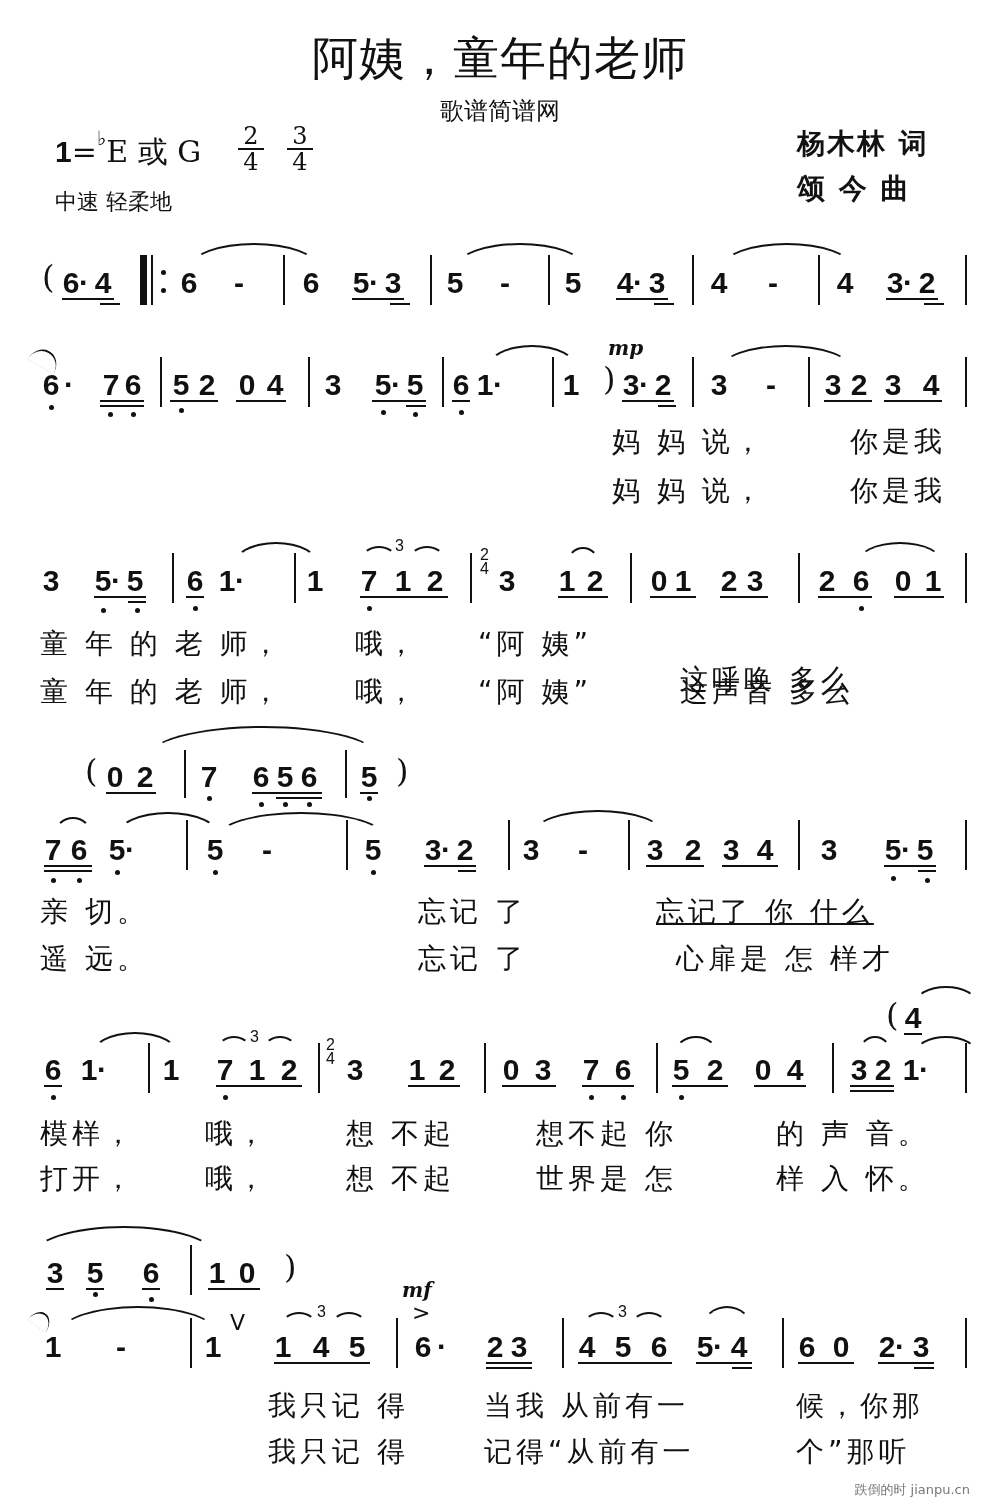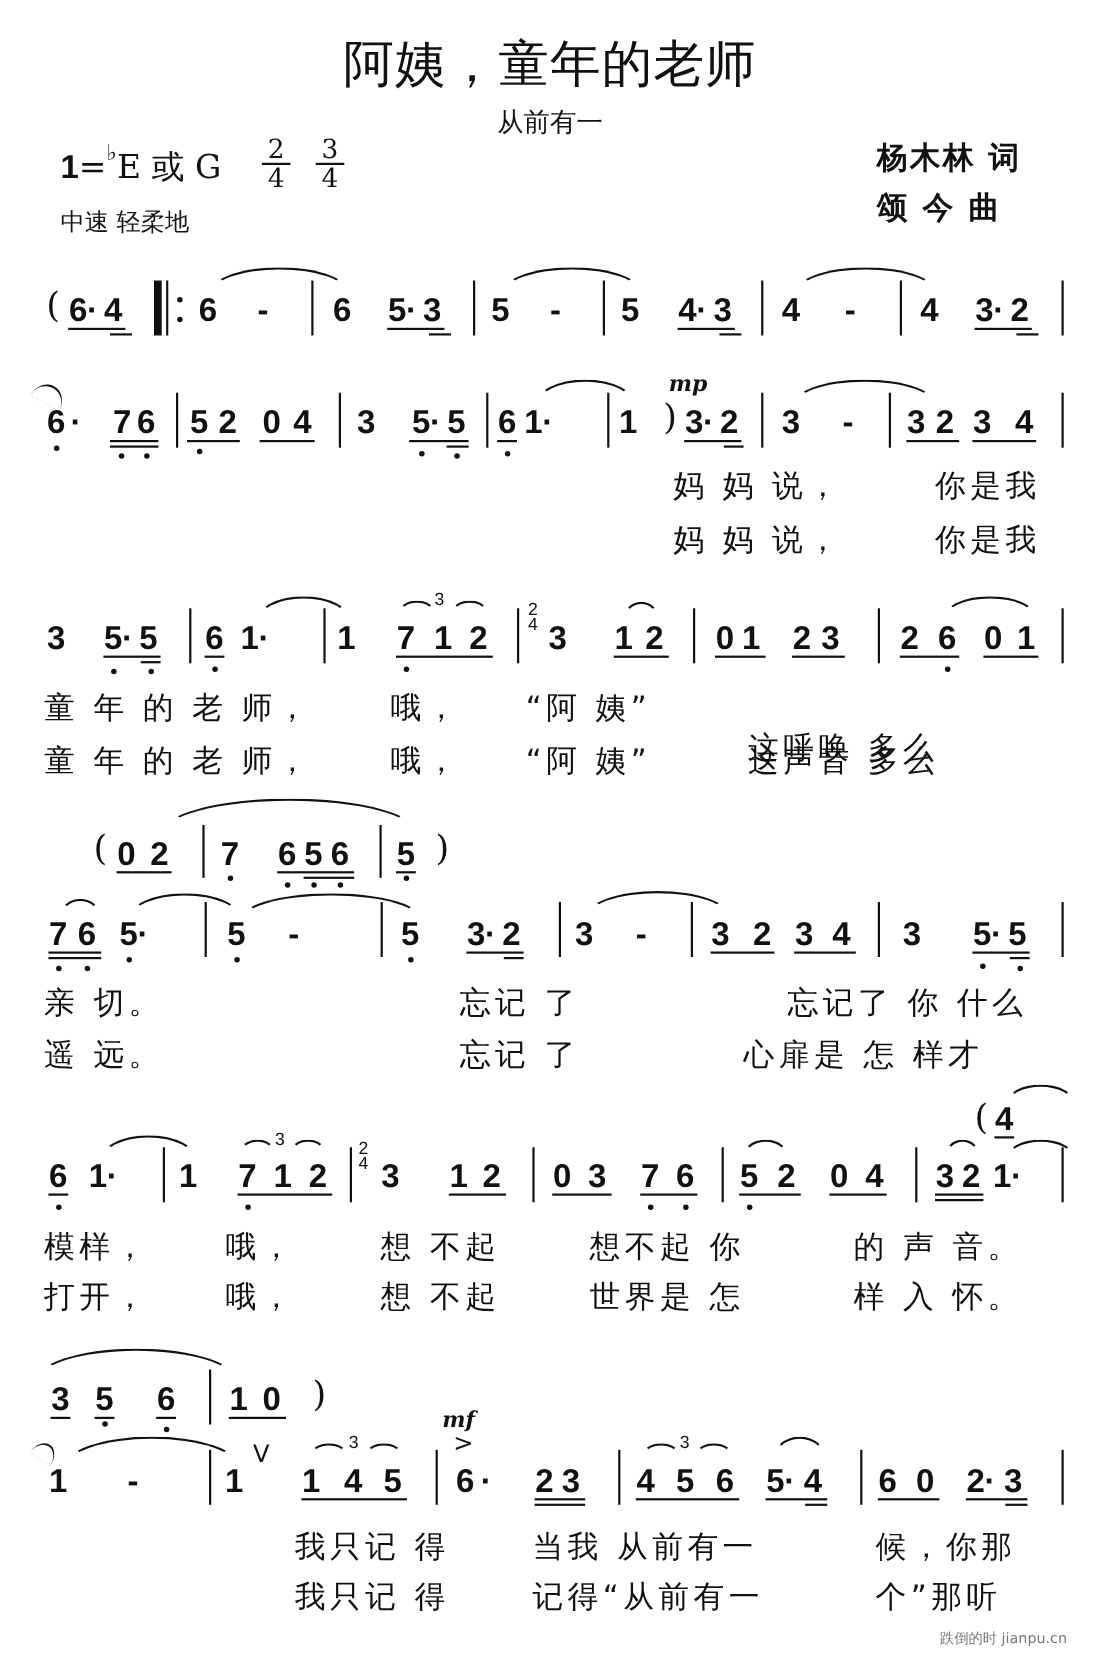--- a/index.html
+++ b/index.html
@@ -24,21 +24,21 @@
   .lyr { position:absolute; font-size:28px; font-family:"DejaVu Sans", sans-serif; letter-spacing:4px; white-space:nowrap; }
   .paren { position:absolute; font-size:32px; font-family:"DejaVu Serif", serif; }
   .dyn { position:absolute; font-family:"DejaVu Serif", serif; font-style:italic; font-weight:bold; font-size:20px; }
   .trip { position:absolute; font-size:16px; font-family:"Liberation Sans", sans-serif; }
   .watermark { right:30px; bottom:12px; font-size:13px; color:#777; }
 </style>
 </head>
 <body>
 
 <div class="abs title">阿姨，童年的老师</div>
-<div class="abs subtitle">从前有一</div>
+<div class="abs subtitle">歌谱简谱网</div>
 <div class="abs key">
   <span class="one">1</span><span>=</span><span class="flat">♭</span><span>E 或 G</span>
 </div>
 <div class="ts" style="left:238px;">
   <div>2</div>
   <div class="bar">4</div>
 </div>
 <div class="ts" style="left:287px;">
   <div>3</div>
   <div class="bar">4</div>
@@ -278,21 +278,21 @@
   <div class="n" style="left:882px; top:835px;">5</div>
   <div class="n" style="left:900px; top:835px; width:12px;">·</div>
   <div class="n" style="left:914px; top:835px;">5</div>
   <div class="ul" style="left:884px; top:865px; width:52px;"></div>
   <div class="ul" style="left:918px; top:870px; width:18px;"></div>
   <div class="dot" style="left:891px; top:876px;"></div>
   <div class="dot" style="left:925px; top:878px;"></div>
   <div class="bar-line" style="left:965px; top:820px; height:50px;"></div>
   <div class="lyr" style="left:40px; top:893px;">亲  切。</div>
   <div class="lyr" style="left:418px; top:893px;">忘记  了</div>
-  <div class="lyr" style="left:716px; top:893px;">忘记了 你 什么</div>
+  <div class="lyr" style="left:656px; top:893px;text-decoration:underline;">忘记了 你 什么</div>
   <div class="lyr" style="left:40px; top:940px;">遥  远。</div>
   <div class="lyr" style="left:418px; top:940px;">忘记  了</div>
   <div class="lyr" style="left:676px; top:940px;">心扉是 怎 样才</div>
 </div>
 
 <div>
   <div class="n" style="left:42px; top:1055px;">6</div>
   <div class="ul" style="left:44px; top:1085px; width:18px;"></div>
   <div class="dot" style="left:51px; top:1095px;"></div>
   <div class="n" style="left:78px; top:1055px;">1</div>

